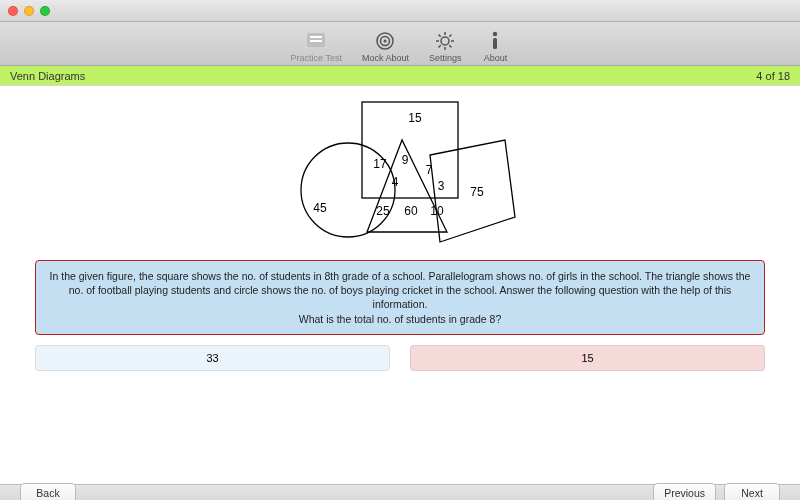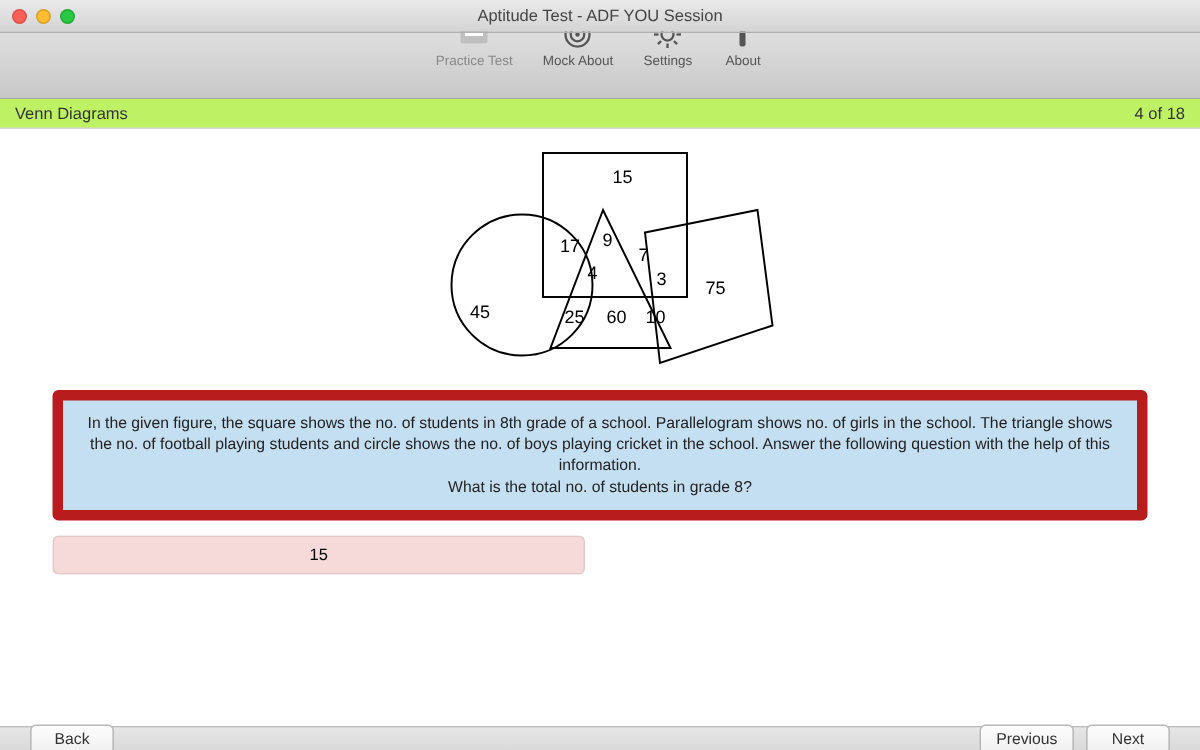--- a/index.html
+++ b/index.html
@@ -39,21 +39,21 @@
     }
     
     .toolbar {
       height: 44px;
       background: linear-gradient(#dedede, #c8c8c8);
       border-bottom: 1px solid #a9a9a9;
       display: flex;
       justify-content: center;
       align-items: flex-end;
       gap: 20px;
-      padding-bottom: 20px;
+      padding-bottom: 2px;
     }
     .tb-item {
       display: flex;
       flex-direction: column;
       align-items: center;
       font-size: 9px;
       color: #555;
       cursor: pointer;
       user-select: none;
     }
@@ -82,21 +82,21 @@
       flex-direction: column;
       align-items: center;
     }
     .diagram {
       margin-top: 6px;
     }
     .question-box {
       width: 730px;
       margin: 8px auto 0;
       background: #c5dff2;
-      border: 7px solid #b91c1c;
+      border: 1px solid #b91c1c;
       border-radius: 4px;
       padding: 8px 12px;
       font-size: 10.5px;
       line-height: 1.35;
       text-align: center;
       color: #222;
     }
     .answers {
       width: 730px;
       margin: 10px auto 0;
@@ -147,21 +147,20 @@
   </style>
 </head>
 <body>
 
 <div class="titlebar">
   <div class="traffic-lights">
     <div class="tl red"></div>
     <div class="tl yellow"></div>
     <div class="tl green"></div>
   </div>
-  <div class="title-text">Aptitude Test - ADF YOU Session</div>
 </div>
 
 <div class="toolbar">
   <div class="tb-item active">
     <div class="icon-wrap">
       <svg width="22" height="20" viewBox="0 0 22 20">
           <rect x="2" y="2" width="18" height="14" rx="2" fill="#bfbfbf"></rect>
           <rect x="5" y="5" width="12" height="2" fill="#fff"></rect>
           <rect x="5" y="9" width="12" height="2" fill="#fff"></rect>
         </svg>
@@ -235,20 +234,23 @@
       <text x="222" y="104">75</text>
     </g>
   </svg>
 
   <div class="question-box">
     <span>In the given figure, the square shows the no. of students in 8th grade of a school. Parallelogram shows no. of girls in the school. The triangle shows the no. of football playing students and circle shows the no. of boys playing cricket in the school. Answer the following question with the help of this information.</span><br>
     <span>What is the total no. of students in grade 8?</span>
   </div>
 
   <div class="answers">
+    <div class="answer neutral">
+        <span>33</span>
+      </div>
     <div class="answer wrong">
         <span>15</span>
       </div>
   </div>
 
 </div>
 
 <div class="footer">
   <div class="btn">
       <span>Back</span>

